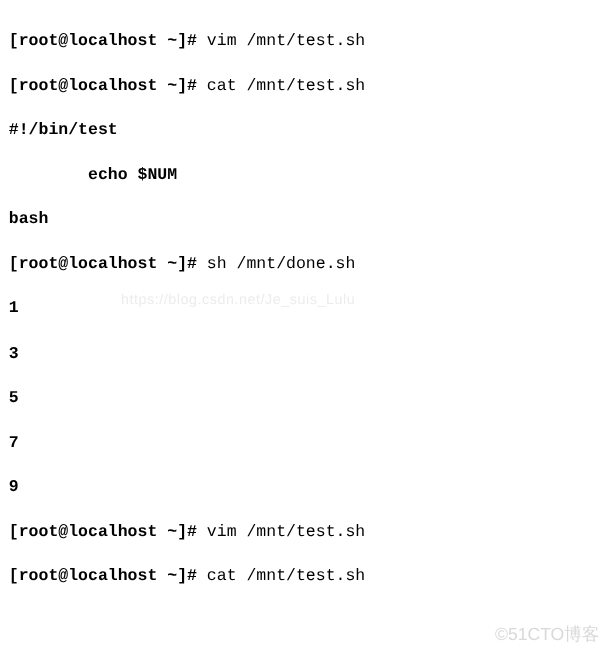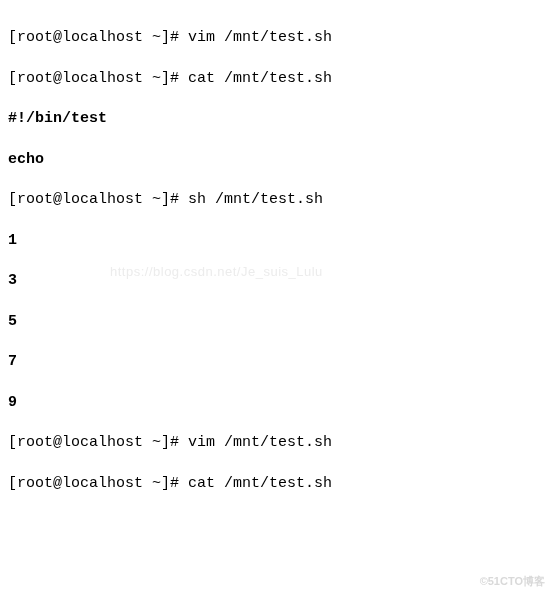--- a/index.html
+++ b/index.html
@@ -16,54 +16,55 @@
       height: 597px;
       box-sizing: border-box;
     }
     .terminal {
       white-space: pre;
     }
     .line {
       display: block;
     }
     .prompt {
-      font-weight: normal;
+      font-weight: bold;
     }
     .cmd {
       font-weight: normal;
     }
     .watermark {
       position: absolute;
       right: 10px;
       bottom: 8px;
       color: #d9d9d9;
       font-family: Arial, sans-serif;
-      font-size: 11px;
-      font-weight: bold;
+      font-size: 16px;
+      font-weight: normal;
     }
     .faint-mark {
       position: absolute;
       left: 110px;
       top: 263px;
       color: #ececec;
       font-family: Arial, sans-serif;
       font-size: 13px;
       font-weight: normal;
       letter-spacing: 0.5px;
     }
   </style>
 </head>
 <body>
 
 <div class="terminal">
 <span class="line"><span class="prompt">[root@localhost ~]# </span><span class="cmd">vim /mnt/test.sh</span></span>
 <span class="line"><span class="prompt">[root@localhost ~]# </span><span class="cmd">cat /mnt/test.sh</span></span>
 <span class="line">#!/bin/test</span>
-<span class="line">echo</span>
-<span class="line"><span class="prompt">[root@localhost ~]# </span><span class="cmd">sh /mnt/test.sh</span></span>
+<span class="line">        echo $NUM</span>
+<span class="line">bash</span>
+<span class="line"><span class="prompt">[root@localhost ~]# </span><span class="cmd">sh /mnt/done.sh</span></span>
 <span class="line">1</span>
 <span class="line">3</span>
 <span class="line">5</span>
 <span class="line">7</span>
 <span class="line">9</span>
 <span class="line"><span class="prompt">[root@localhost ~]# </span><span class="cmd">vim /mnt/test.sh</span></span>
 <span class="line"><span class="prompt">[root@localhost ~]# </span><span class="cmd">cat /mnt/test.sh</span></span>
 
 
 

